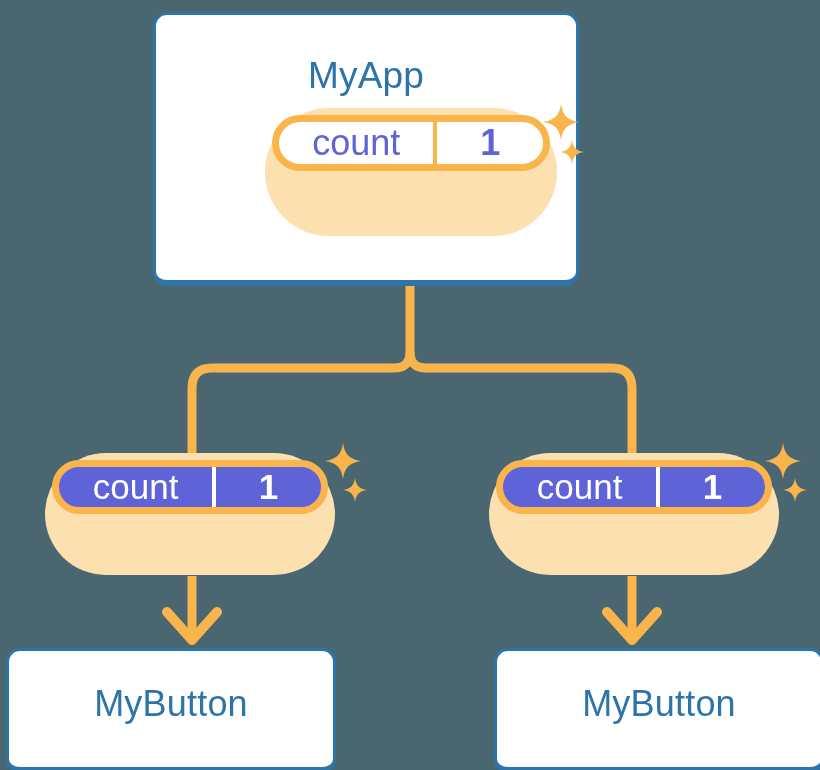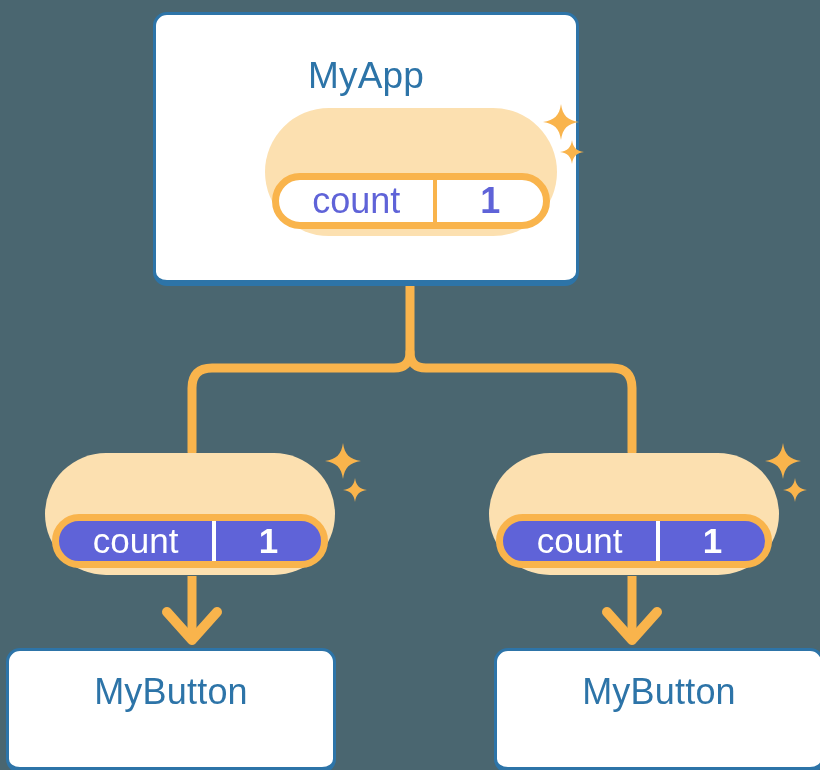--- a/index.html
+++ b/index.html
@@ -56,31 +56,31 @@
   }
   #btn-box-left {
     left: 6px;
     top: 648px;
   }
   #btn-box-right {
     left: 494px;
     top: 648px;
   }
   .btn-title {
-    top: 20px;
+    top: 32px;
     font-size: 36px;
   }
 
   
   .pill {
     position: absolute;
     box-sizing: border-box;
     border-radius: 999px;
     display: flex;
-    align-items: flex-end;
+    align-items: flex-start;
     
     background: #fce0b0;
     padding: 7px;
   }
   .pill-inner {
     flex: 1;
     display: flex;
     align-items: stretch;
     border-radius: 999px;
     border: 7px solid #f9b44c;

